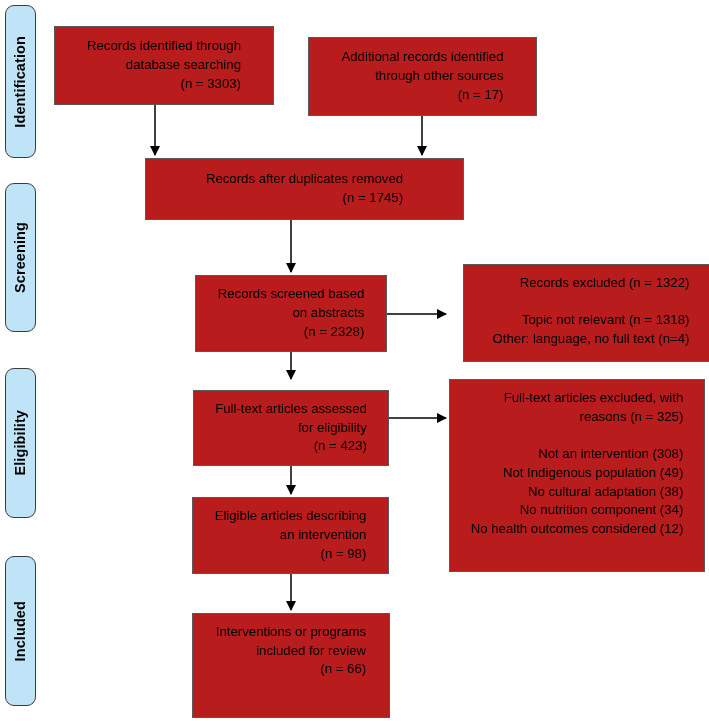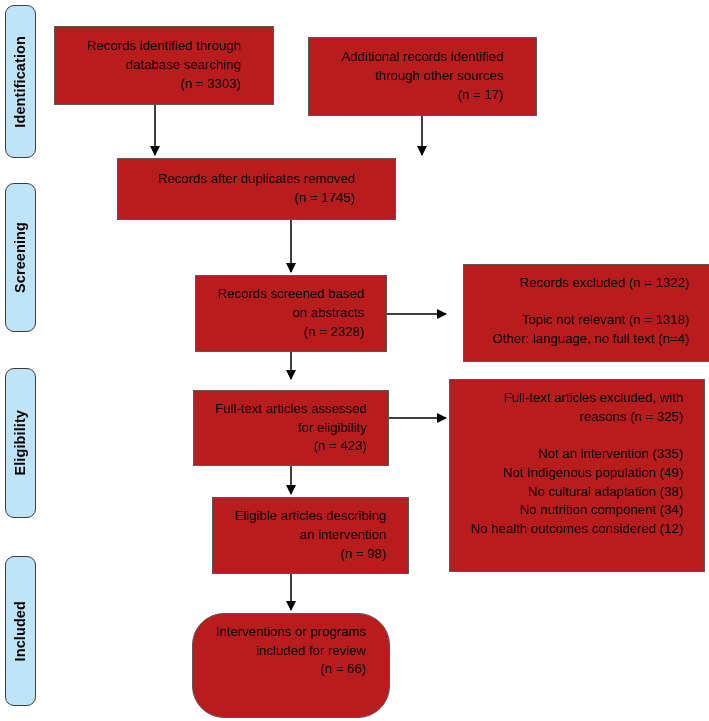--- a/index.html
+++ b/index.html
@@ -124,21 +124,21 @@
 database searching
 (n =  3303)</span>
   </div>
 
   <div class="flow-box" style="left:308px; top:26px; width:229px; height:79px;margin-top:11px;">
     <span class="box-text">Additional records identified
 through other sources
 (n = 17)</span>
   </div>
 
-  <div class="flow-box" style="left:117px; top:158px; width:279px; height:62px;">
+  <div class="flow-box" style="left:145px; top:158px; width:319px; height:62px;">
     <span class="box-text">Records after duplicates removed
 (n = 1745)</span>
   </div>
 
   <div class="flow-box" style="left:195px; top:275px; width:192px; height:77px;">
     <span class="box-text">Records screened based
 on abstracts
 (n = 2328)</span>
   </div>
 
@@ -152,32 +152,32 @@
   <div class="flow-box" style="left:193px; top:382px; width:196px; height:76px;margin-top:8px;">
     <span class="box-text">Full-text articles assessed
 for eligibility
 (n = 423)</span>
   </div>
 
   <div class="flow-box top-aligned" style="left:449px; top:379px; width:256px; height:193px;">
     <span class="box-text">Full-text articles excluded, with
 reasons (n = 325)
 
-Not an intervention (335)
+Not an intervention (308)
 Not Indigenous population (49)
 No cultural adaptation (38)
 No nutrition component (34)
 No health outcomes considered (12)</span>
   </div>
 
-  <div class="flow-box" style="left:192px; top:497px; width:197px; height:77px;margin-left:20px;">
+  <div class="flow-box" style="left:192px; top:497px; width:197px; height:77px;">
     <span class="box-text">Eligible articles describing
 an intervention
 (n =  98)</span>
   </div>
 
-  <div class="flow-box top-aligned" style="left:192px; top:613px; width:198px; height:105px;border-radius:32px;">
+  <div class="flow-box top-aligned" style="left:192px; top:613px; width:198px; height:105px;">
     <span class="box-text">Interventions or programs
 included for review
 (n =  66)</span>
   </div>
 
 </div>
 
 </body></html>

